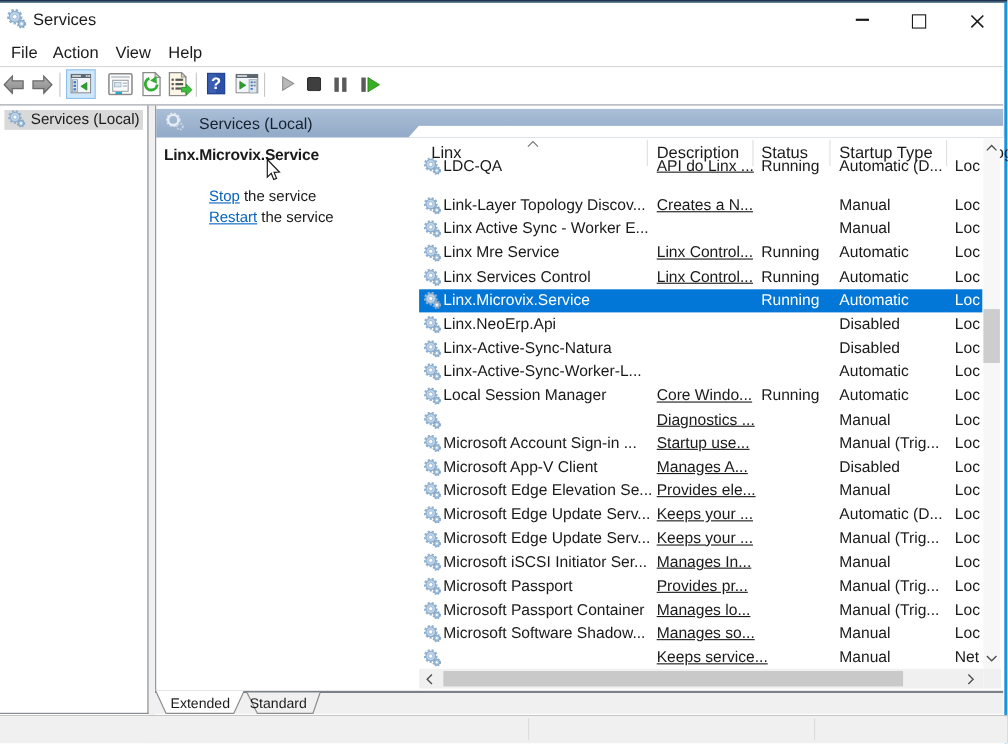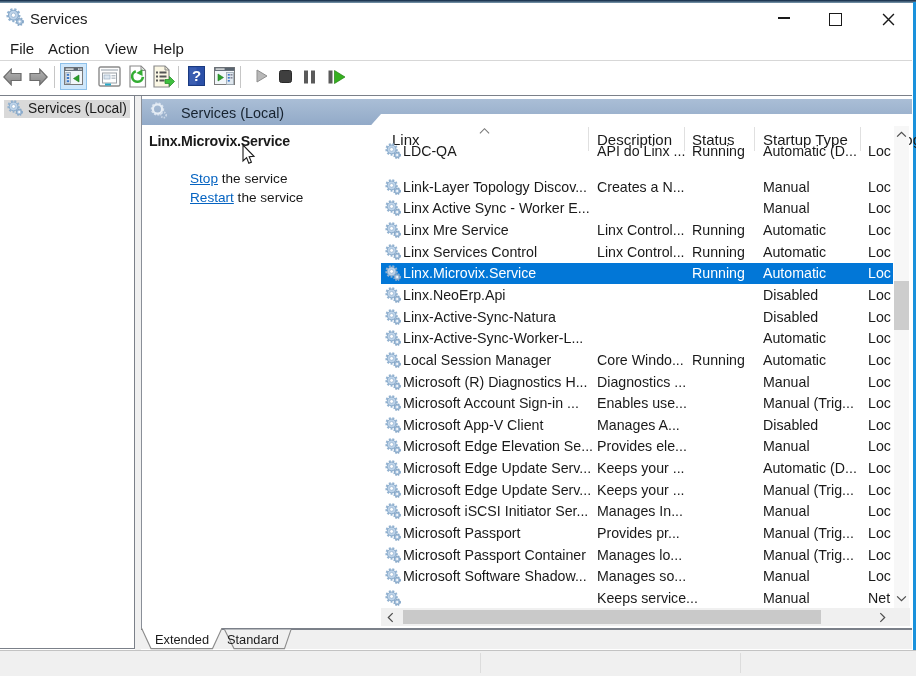--- a/index.html
+++ b/index.html
@@ -32,21 +32,21 @@
 #svcname { left:149px; top:133px; font-size:14.2px; font-weight:bold; letter-spacing:-0.2px; }
 .lnk { left:149px; font-size:13.6px; }
 .lnk a { color:#0563c1; text-decoration:underline;margin-left:41px; }
 
 .hdr { top:131px; font-size:15px; color:#1a1a1a; }
 .hsep { top:127px; width:1px; height:24px; background:#e0e0e0; }
 
 .row { position:absolute; left:381px; width:512px; height:21.65px; font-size:14.2px; white-space:nowrap; }
 .row span { position:absolute; top:2.5px; }
 .rowgear { position:absolute; left:4px; top:2.5px; }
-.c1 { left:22px; } .c2 { left:216px; } .c3 { left:311px; } .c4 { left:382px; } .c5 { left:487px; }
+.c1 { left:22px; } .c2 { left:216px;text-decoration:underline; } .c3 { left:311px; } .c4 { left:382px; } .c5 { left:487px; }
 .sel { background:#0277d7; color:#fff; }
 .row { overflow:hidden; }
 
 #vsb { left:893.5px; top:126px; width:15.5px; height:482px; background:#f7f7f7; }
 #vthumb { left:893.5px; top:281px; width:15.5px; height:49px; background:#cdcdcd; }
 #hsb { left:381px; top:608px; width:512.5px; height:17.5px; background:#f0f0f0; }
 #hthumb { left:403px; top:610px; width:418px; height:13.5px; background:#c9c9c9; }
 #sbcorner { left:893.5px; top:608px; width:16px; height:17.5px; background:#f0f0f0; }
 
 #midbot { left:141px; top:628px; width:771px; height:1.5px; background:#7b8089; }
@@ -311,32 +311,31 @@
     <span class="c1">Local Session Manager</span>
     <span class="c2">Core Windo...</span>
     <span class="c3">Running</span>
     <span class="c4">Automatic</span>
     <span class="c5">Loc</span>
   </div>
 <div class="row" style="top:371.0px">
     <svg class="rowgear" width="16" height="16" viewBox="0 0 16 16">
       <use href="#gear2"></use>
     </svg>
-    <span class="c1">Microsoft (R) Diagnostics H...</span>
     <span class="c2">Diagnostics ...</span>
     <span class="c3"></span>
     <span class="c4">Manual</span>
     <span class="c5">Loc</span>
   </div>
 <div class="row" style="top:392.6px">
     <svg class="rowgear" width="16" height="16" viewBox="0 0 16 16">
       <use href="#gear2"></use>
     </svg>
     <span class="c1">Microsoft Account Sign-in ...</span>
-    <span class="c2">Enables use...</span>
+    <span class="c2">Startup use...</span>
     <span class="c3"></span>
     <span class="c4">Manual (Trig...</span>
     <span class="c5">Loc</span>
   </div>
 <div class="row" style="top:414.3px">
     <svg class="rowgear" width="16" height="16" viewBox="0 0 16 16">
       <use href="#gear2"></use>
     </svg>
     <span class="c1">Microsoft App-V Client</span>
     <span class="c2">Manages A...</span>

